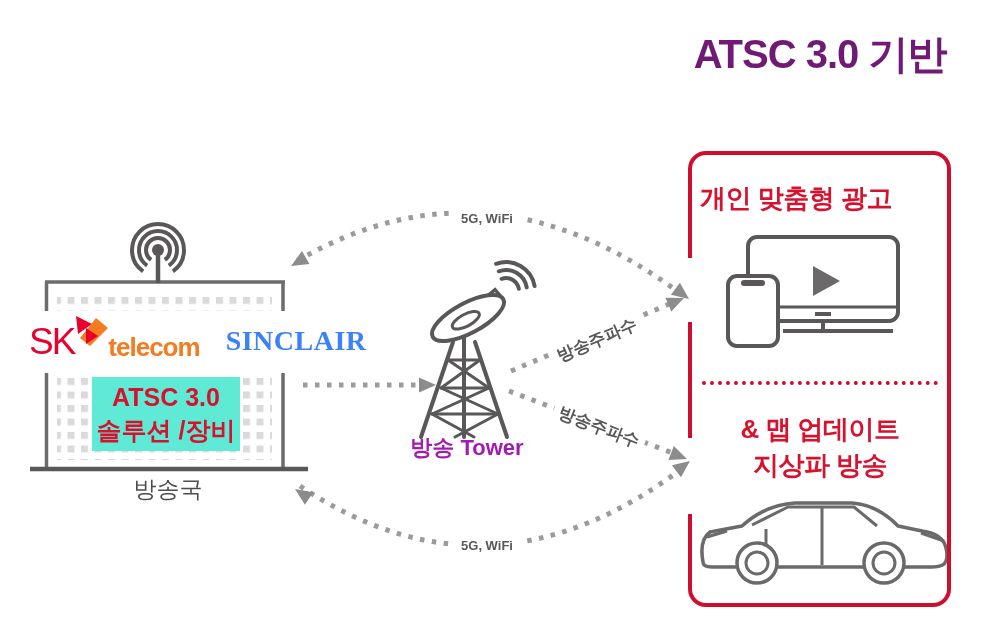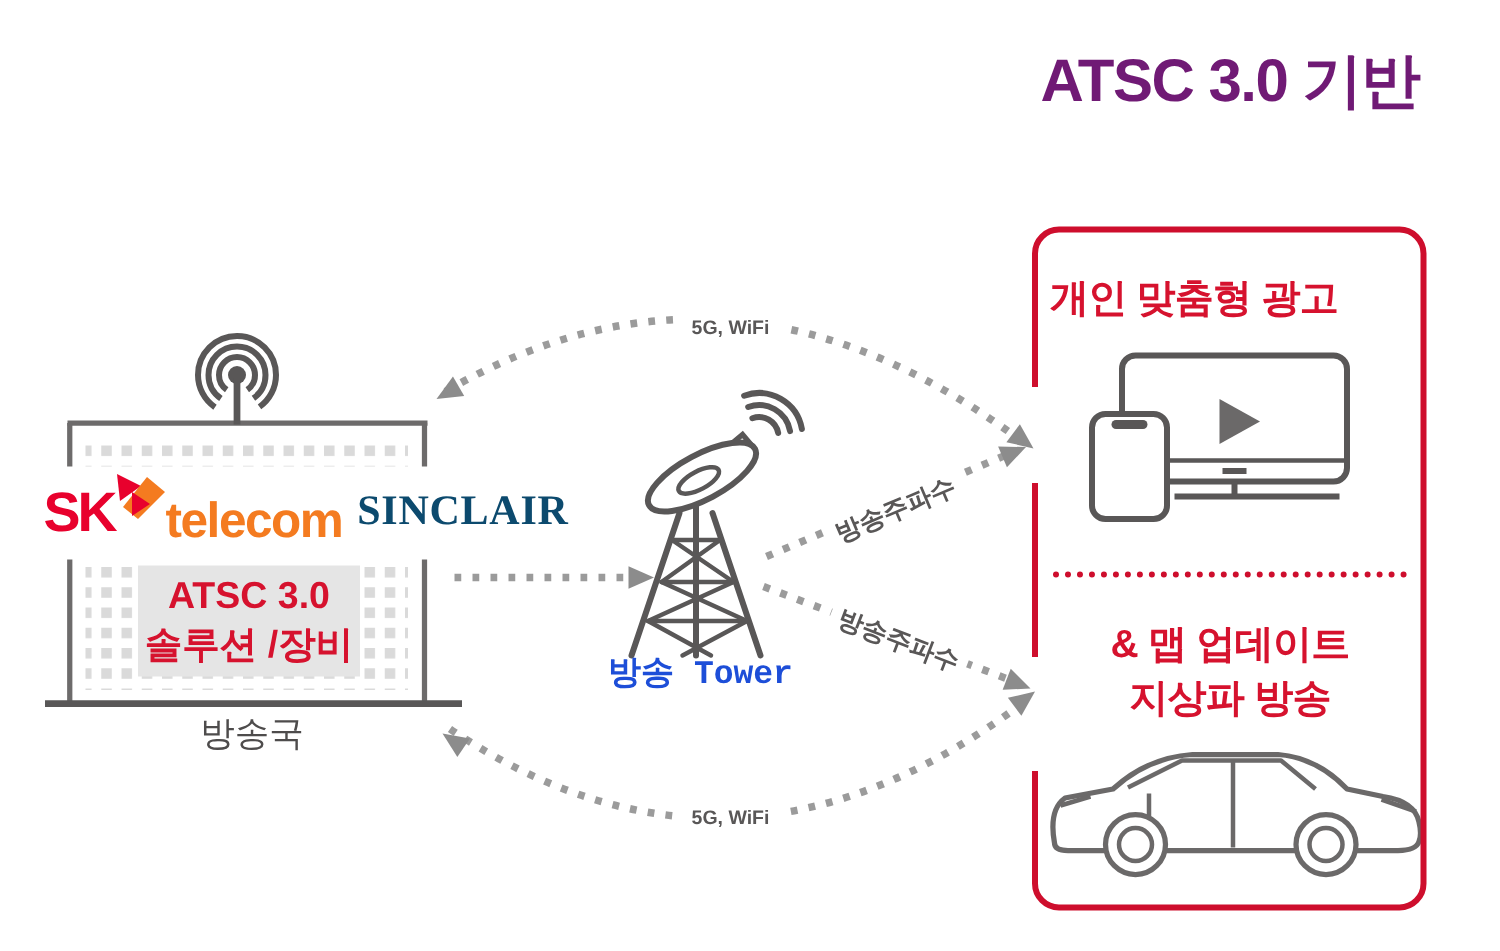--- a/index.html
+++ b/index.html
@@ -26,44 +26,44 @@
     font-size:26px;font-weight:800;color:#D6122E;letter-spacing:-0.5px;
   }
   .panel-divider{left:702px;top:381px;width:236px;height:0;border-top:4px dotted #CE0E2D;}
   .bc-title{
     left:700px;top:411px;width:240px;text-align:center;
     font-size:26px;line-height:36px;font-weight:800;color:#D6122E;letter-spacing:-0.5px;
   }
   .station-label{left:168px;top:489px;transform:translate(-50%,-50%);
     font-size:23px;font-weight:400;color:#4e4c4c;white-space:nowrap;}
   .tower-label{left:467px;top:448px;transform:translate(-50%,-50%);
-    font-size:22px;font-weight:800;color:#1d4ed8;white-space:nowrap;font-family:Liberation Mono, monospace;}
+    font-size:22px;font-weight:800;color:#a21caf;white-space:nowrap;}
   .link-label{
     transform:translate(-50%,-50%);background:#fff;padding:1px 9px;
     font-size:13px;font-weight:700;color:#595757;white-space:nowrap;
   }
   .lbl-5g-top{left:487px;top:218px;}
   .lbl-5g-bottom{left:487px;top:545px;}
   .freq{font-size:17px;padding:1px 6px;}
   .lbl-freq-upper{left:597px;top:340px;transform:translate(-50%,-50%) rotate(-23deg);}
   .lbl-freq-lower{left:599px;top:427px;transform:translate(-50%,-50%) rotate(21deg);}
   
   .logo-band{
     left:29px;top:311px;width:286px;height:62px;background:#fff;
     display:flex;align-items:center;justify-content:flex-start;
   }
-  .sk-word{font-size:37px;font-weight:700;color:#E8012D;letter-spacing:-2px;}
+  .sk-word{font-size:37px;font-weight:400;color:#E8012D;letter-spacing:-2px;}
   .sk-mark{width:38px;height:36px;margin:-20px 0 0 -2px;flex:0 0 auto;}
-  .telecom-word{font-size:33px;font-weight:700;color:#F47B20;margin:10px 0 0 -2px;letter-spacing:-1px;}
+  .telecom-word{font-size:26px;font-weight:700;color:#F47B20;margin:10px 16px 0 -2px;letter-spacing:-1px;}
   .sinclair-word{
     font-family:"Liberation Serif","DejaVu Serif",serif;
-    font-size:28px;font-weight:700;color:#0c4a6e;letter-spacing:0.5px;margin:0 0 2px 10px;
+    font-size:28px;font-weight:700;color:#3b82f6;letter-spacing:0.5px;margin:0 0 2px 10px;
   }
   .solution-box{
-    left:92px;top:377px;width:148px;height:74px;background:#e5e5e5;
+    left:92px;top:377px;width:148px;height:74px;background:#5eead4;
     display:flex;flex-direction:column;align-items:center;justify-content:center;
     font-size:25px;line-height:33px;font-weight:800;color:#D6122E;text-align:center;white-space:nowrap;
   }
 </style>
 </head>
 <body>
 
 <div class="canvas">
 
   <svg width="1000" height="634" viewBox="0 0 1000 634">

